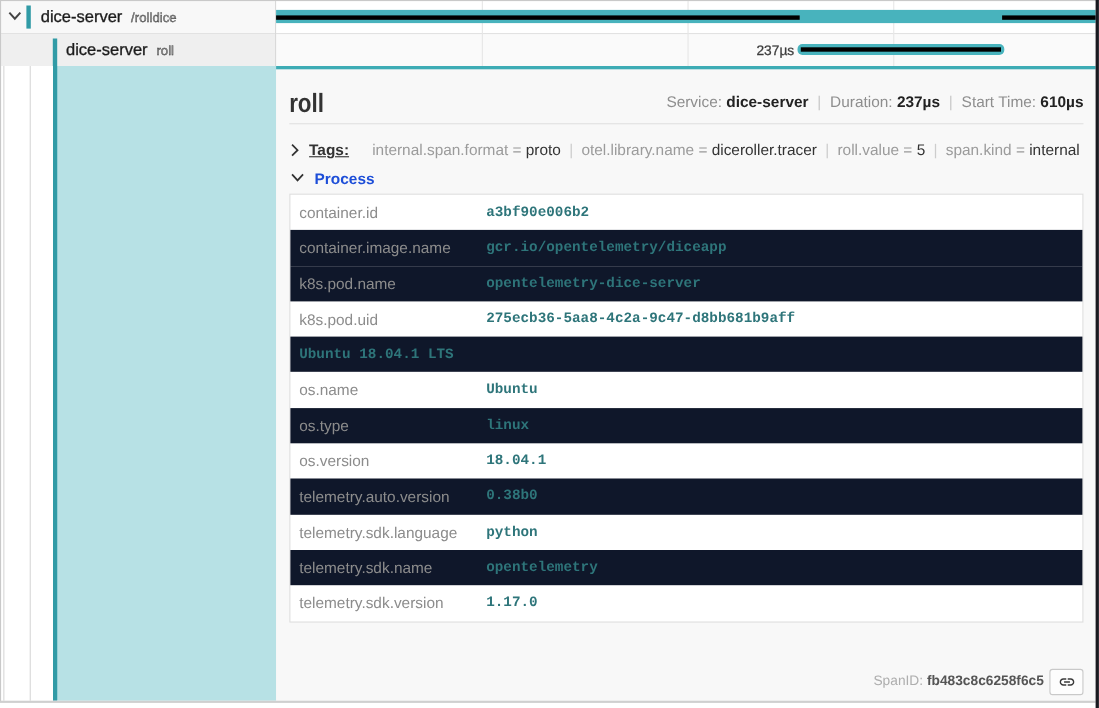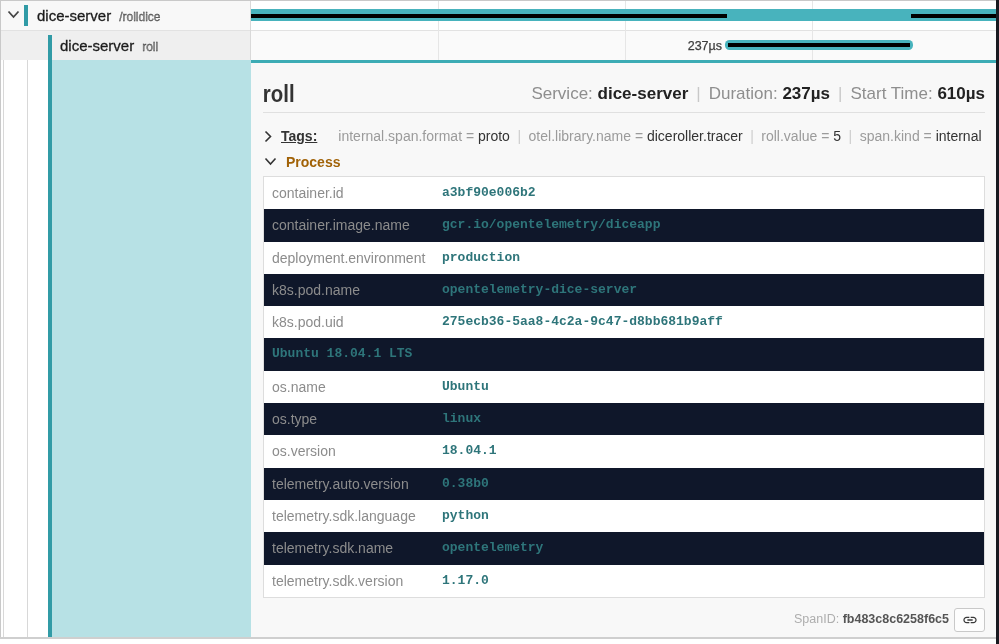--- a/index.html
+++ b/index.html
@@ -41,30 +41,30 @@
 
   
   .guide{top:60px;width:1px;height:577px;background:#d8d8d8;}
   #accent{left:48px;top:60px;width:4px;height:577px;background:#319ba6;z-index:3;}
   #lblock{left:52px;top:60px;width:199px;height:577px;background:#b7e1e5;}
 
   
   #panel{left:251px;top:60px;width:745px;height:577px;background:#f8f8f8;
          border-top:3px solid #3dacb5;box-sizing:border-box;}
   #title{left:262px;top:81px;z-index:4;}
-  #overview{right:14px;top:84px;font-size:17px;color:#8e8e8e;z-index:4;}
+  #overview{right:14px;top:84px;font-size:14px;color:#8e8e8e;z-index:4;}
   #overview b{color:#222;}
   #overview .sep{color:#c8c8c8;margin:0 8px;}
   #hsep{left:263px;top:112px;width:722px;height:1px;background:#e0e0e0;}
   #tagsrow{left:264px;top:128px;font-size:14px;color:#333;z-index:4;}
   #tagsrow .k{color:#9b9b9b;}
   #tagsrow .sep{color:#cdcdcd;margin:0 7.5px;}
   #tagsrow b{margin-left:9px;margin-right:21px;text-decoration:underline;}
   #procrow{left:264px;top:154px;font-size:14px;z-index:4;}
-  #procrow b{margin-left:9px;color:#a16207;}
+  #procrow b{margin-left:9px;color:#1d4ed8;}
 
   
   #kvtable{left:263px;top:176px;width:722px;background:#fff;border:1px solid #ddd;
            box-sizing:border-box;z-index:4;}
   .kvrow{height:32.3px;display:flex;}
   .kvrow.alt{background:#0f172a;}
   .kvk{width:170px;box-sizing:border-box;padding-left:8px;font-size:14px;color:#8c8c8c;line-height:32.3px;
        white-space:nowrap;}
   .kvv{padding-left:8px;font-family:"Liberation Mono",monospace;font-size:13px;
        font-weight:bold;color:#2e757a;line-height:32.3px;white-space:nowrap;}
@@ -128,24 +128,20 @@
 
   <div class="abs" id="kvtable">
     <div class="kvrow">
         <div class="kvk">container.id</div>
         <div class="kvv">a3bf90e006b2</div>
       </div>
     <div class="kvrow alt">
         <div class="kvk">container.image.name</div>
         <div class="kvv">gcr.io/opentelemetry/diceapp</div>
       </div>
-    <div class="kvrow">
-        <div class="kvk">deployment.environment</div>
-        <div class="kvv">production</div>
-      </div>
     <div class="kvrow alt">
         <div class="kvk">k8s.pod.name</div>
         <div class="kvv">opentelemetry-dice-server</div>
       </div>
     <div class="kvrow">
         <div class="kvk">k8s.pod.uid</div>
         <div class="kvv">275ecb36-5aa8-4c2a-9c47-d8bb681b9aff</div>
       </div>
     <div class="kvrow alt">
         <div class="kvv">Ubuntu 18.04.1 LTS</div>

